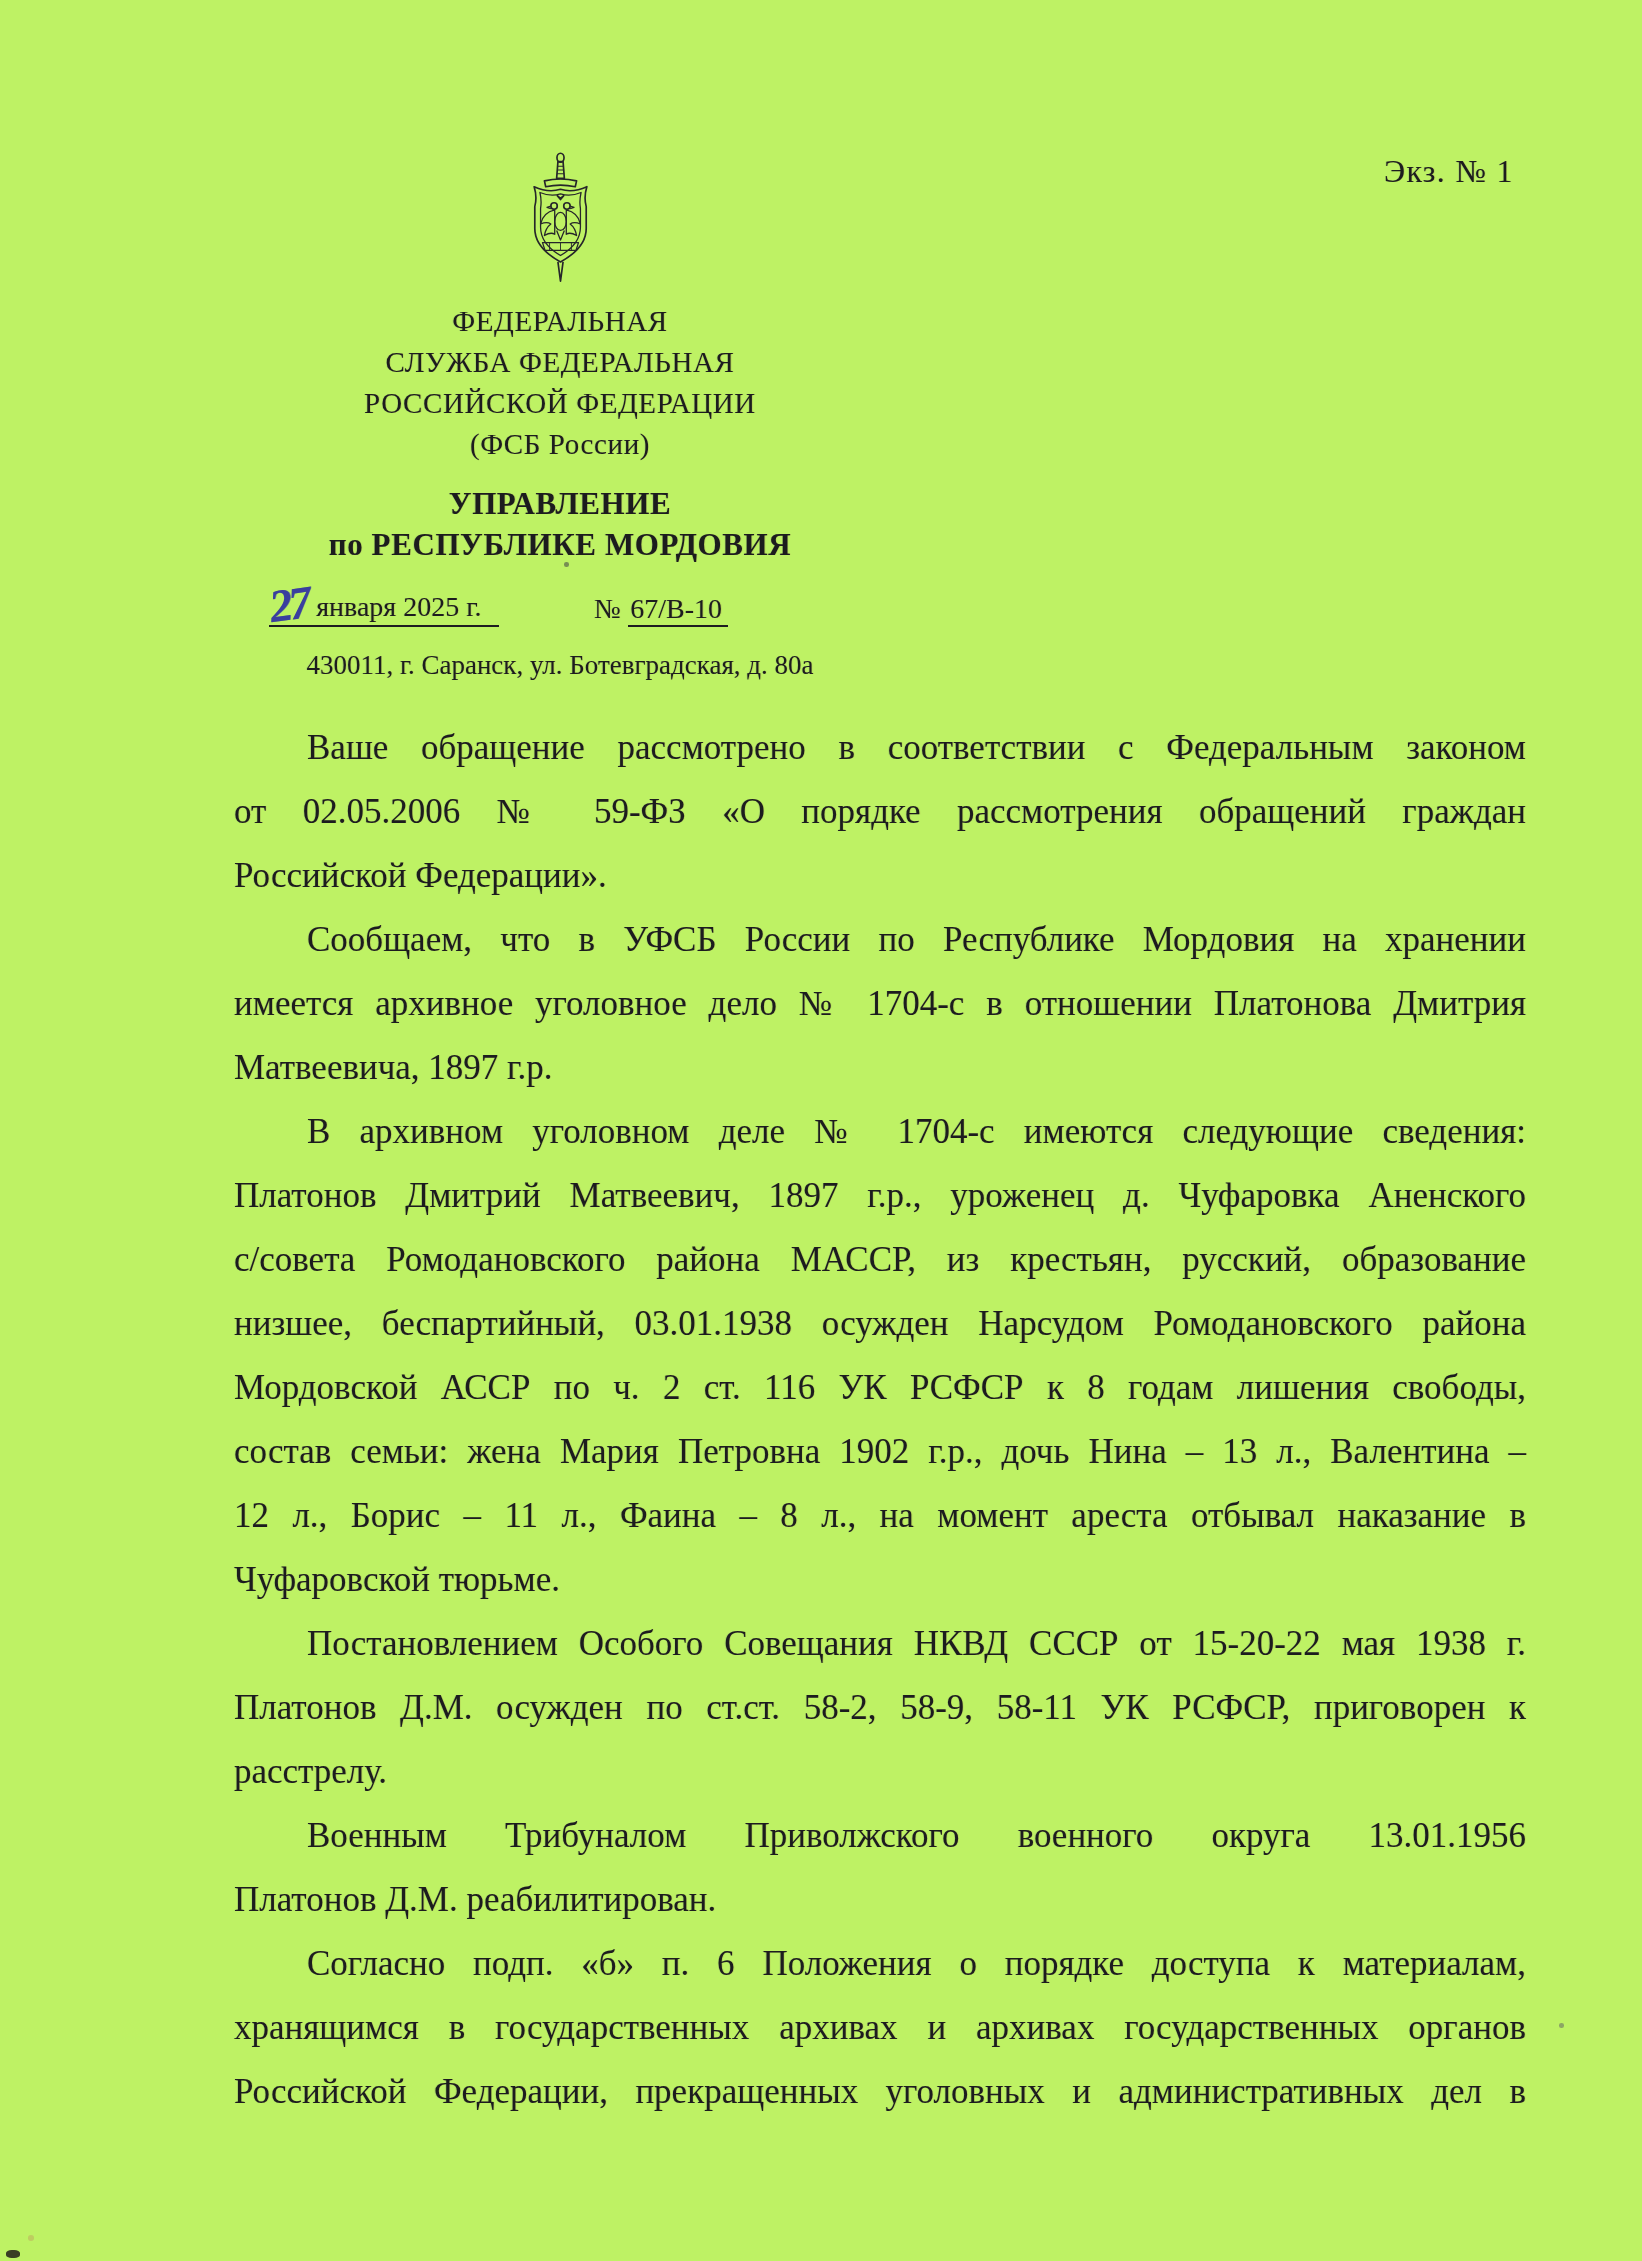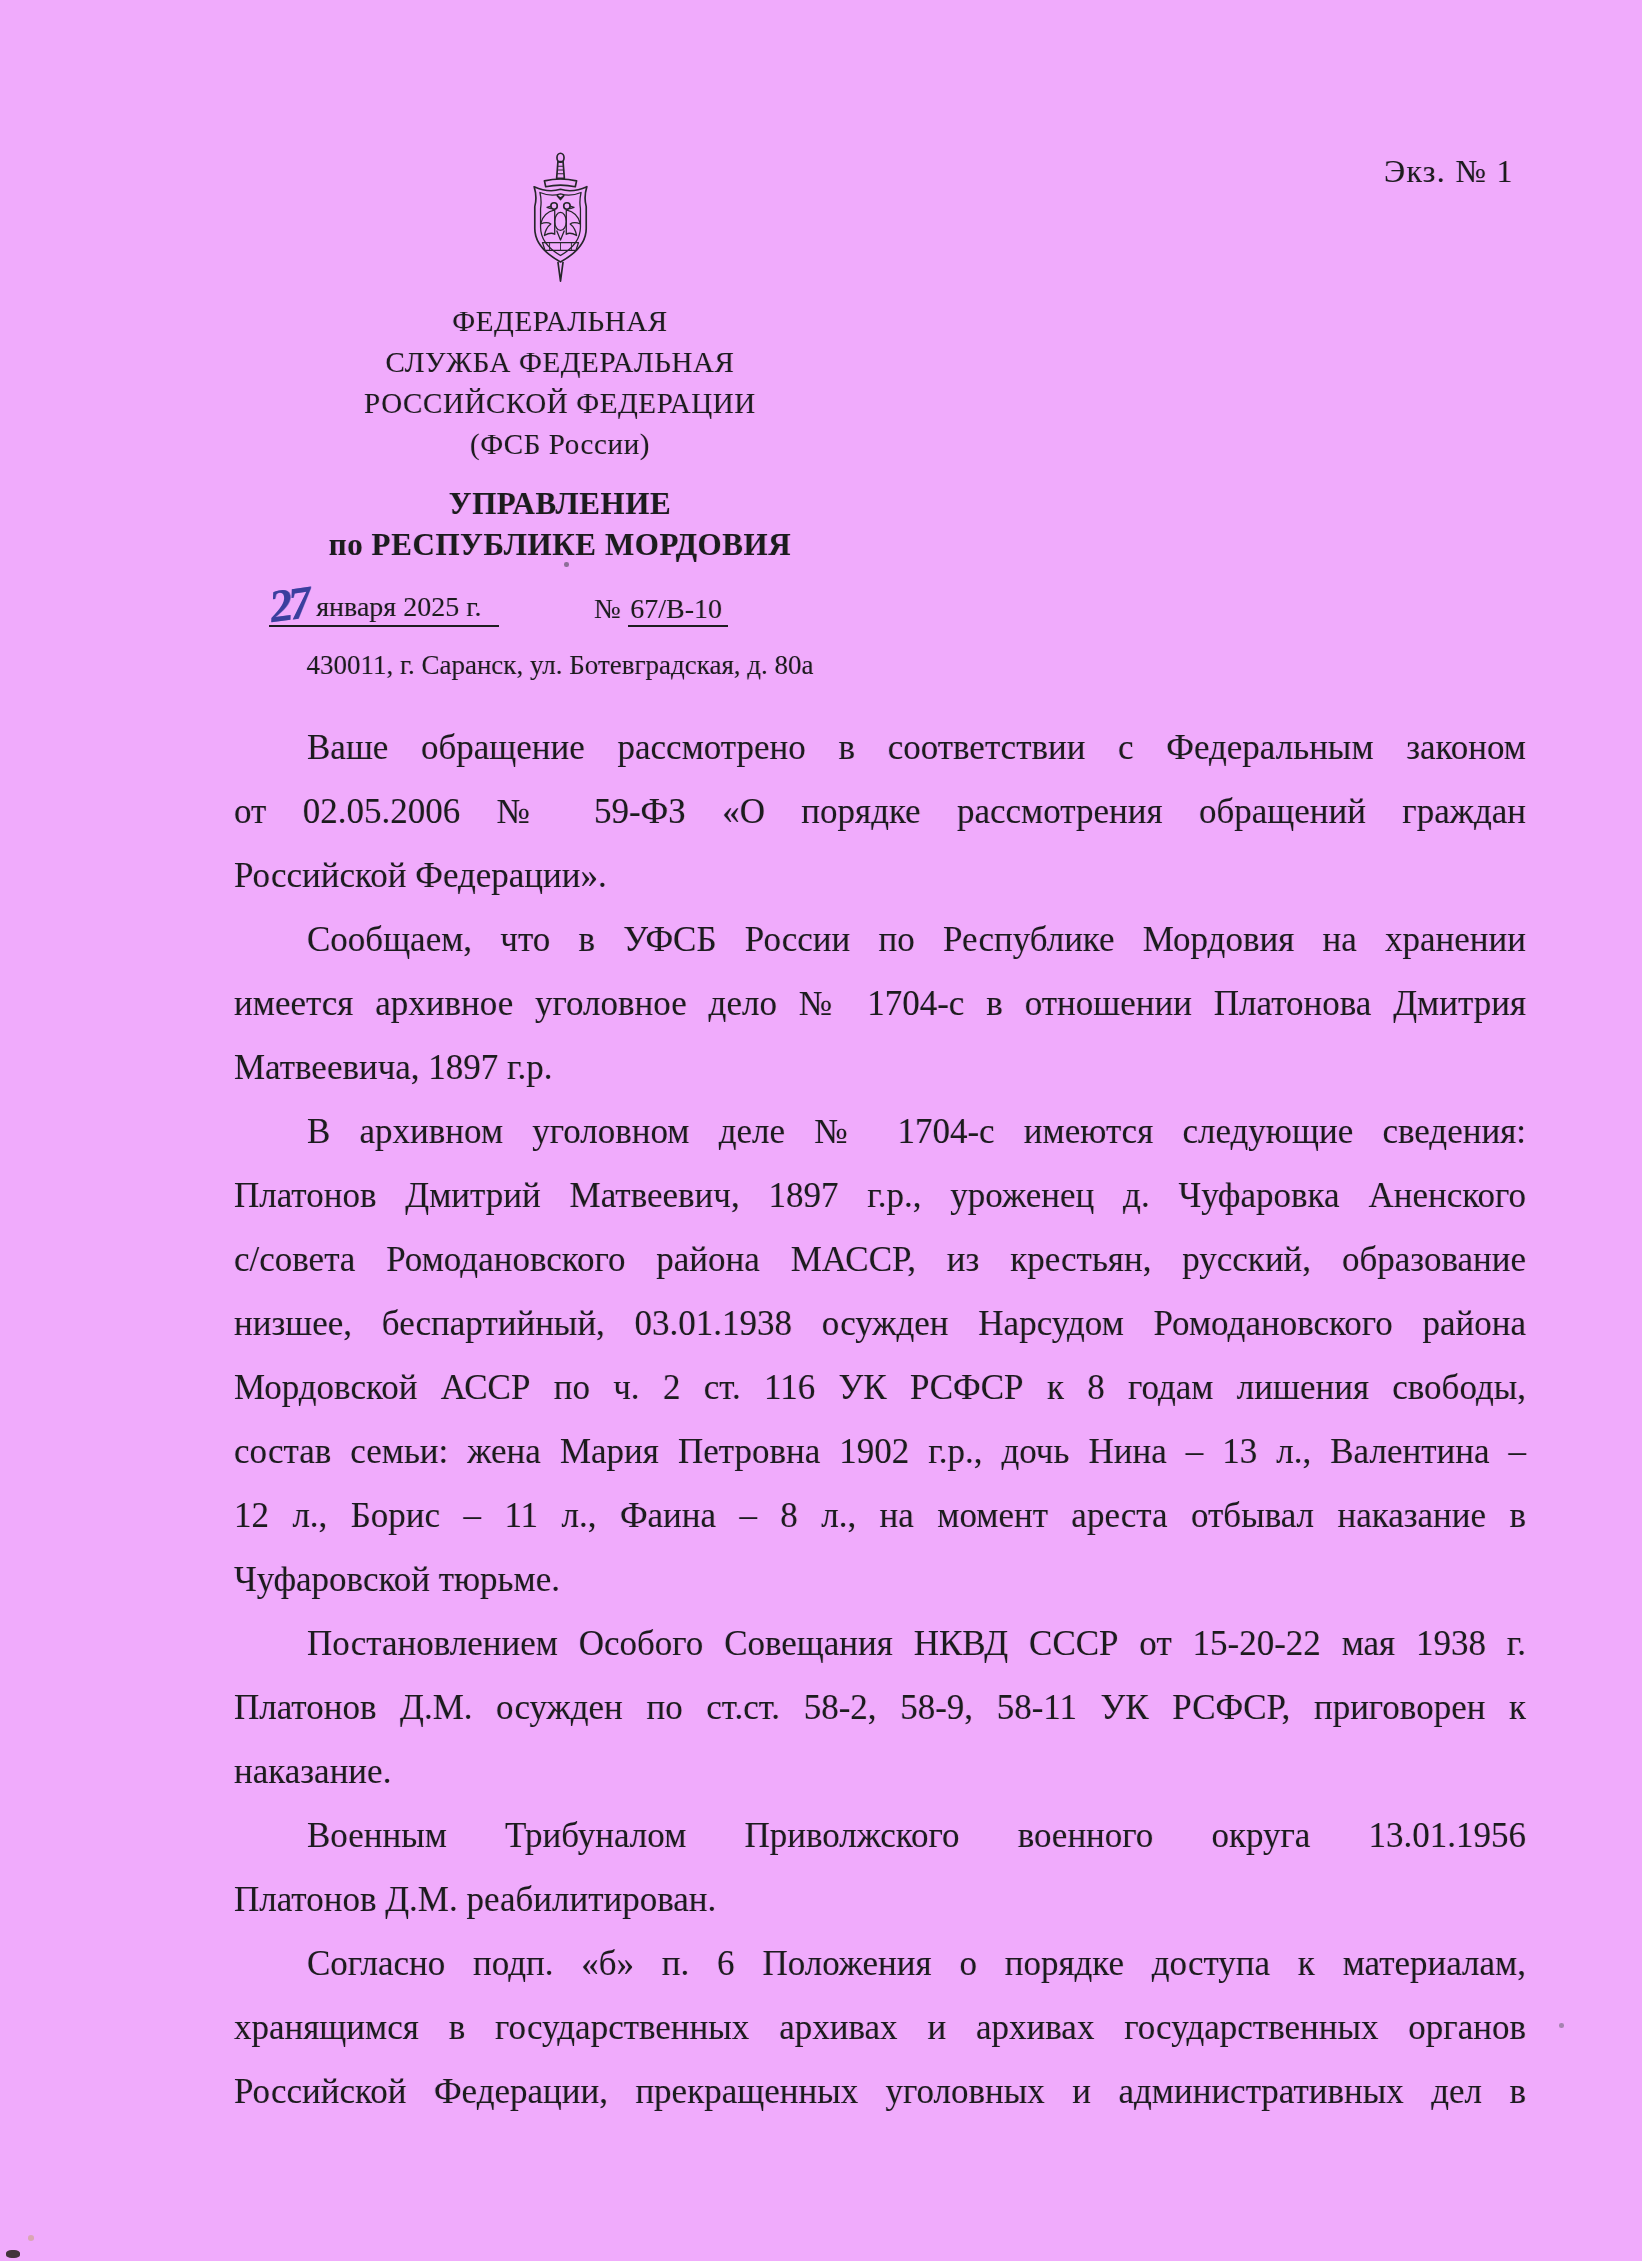--- a/index.html
+++ b/index.html
@@ -4,21 +4,21 @@
 <style>
   html,body{margin:0;padding:0;}
   body{
     background:#9a9a9a;
     font-family:"Liberation Serif","DejaVu Serif",serif;
   }
   .page{
     position:relative;
     width:1643px;height:2261px;
     margin:0 auto;
-    background:#f0abfc;
+    background:#bef264;
     overflow:hidden;
     color:#1c1c1e;
     text-decoration:underline;
   }
   .fringe{
     text-shadow:0.8px 0.4px 0 rgba(150,40,40,.12), -0.8px -0.4px 0 rgba(40,40,150,.12);
   }
 
   
   .copy-label{
@@ -162,21 +162,21 @@
     <div class="ln ind">В архивном уголовном деле № 1704-с имеются следующие сведения:</div>
     <div class="ln">Платонов Дмитрий Матвеевич, 1897 г.р., уроженец д. Чуфаровка Аненского</div>
     <div class="ln">с/совета Ромодановского района МАССР, из крестьян, русский, образование</div>
     <div class="ln">низшее, беспартийный, 03.01.1938 осужден Нарсудом Ромодановского района</div>
     <div class="ln">Мордовской АССР по ч. 2 ст. 116 УК РСФСР к 8 годам лишения свободы,</div>
     <div class="ln">состав семьи: жена Мария Петровна 1902 г.р., дочь Нина – 13 л., Валентина –</div>
     <div class="ln">12 л., Борис – 11 л., Фаина – 8 л., на момент ареста отбывал наказание в</div>
     <div class="ln jleft">Чуфаровской тюрьме.</div>
     <div class="ln ind">Постановлением Особого Совещания НКВД СССР от 15-20-22 мая 1938 г.</div>
     <div class="ln">Платонов Д.М. осужден по ст.ст. 58-2, 58-9, 58-11 УК РСФСР, приговорен к</div>
-    <div class="ln jleft">наказание.</div>
+    <div class="ln jleft">расстрелу.</div>
     <div class="ln ind">Военным Трибуналом Приволжского военного округа 13.01.1956</div>
     <div class="ln jleft">Платонов Д.М. реабилитирован.</div>
     <div class="ln ind">Согласно подп. «б» п. 6 Положения о порядке доступа к материалам,</div>
     <div class="ln">хранящимся в государственных архивах и архивах государственных органов</div>
     <div class="ln">Российской Федерации, прекращенных уголовных и административных дел в</div>
   </div>
 
   <div class="speck s1"></div>
   <div class="speck s2"></div>
   <div class="speck s3"></div>

